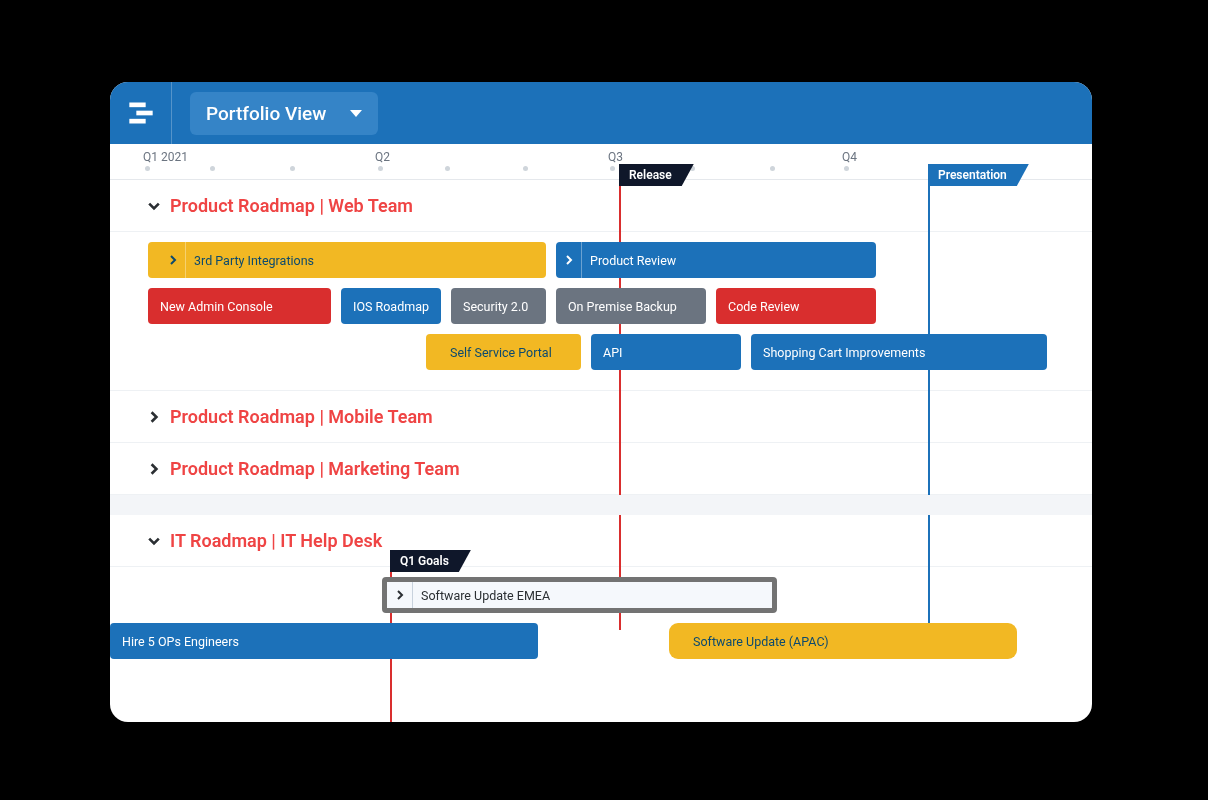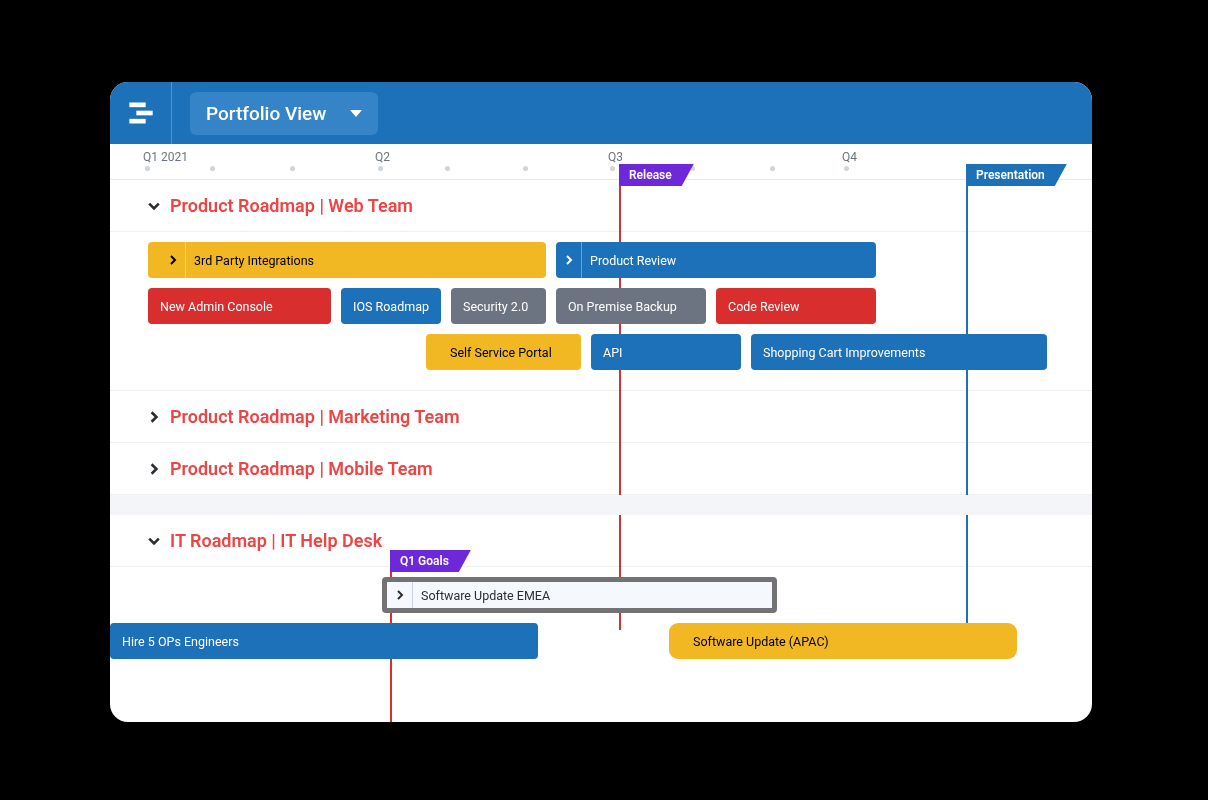--- a/index.html
+++ b/index.html
@@ -10,32 +10,32 @@
   .logo-box svg { width: 28px; height: 28px; }
   .brand { font-size: 20px; font-weight: 500; padding: 0 22px; border-right: 1px solid rgba(255,255,255,0.25); height: 62px; display: flex; align-items: center; }
   .dropdown { margin-left: 18px; background: #3584c7; border-radius: 6px; padding: 10px 16px; display: flex; align-items: center; gap: 24px; font-size: 19px; font-weight: 500; cursor: pointer; }
   .dropdown .caret { width: 0; height: 0; border-left: 6px solid transparent; border-right: 6px solid transparent; border-top: 7px solid #fff; }
   .timeline { position: relative; height: 36px; border-bottom: 1px solid #e5e8ec; }
   .timeline .label { position: absolute; top: 6px; font-size: 12px; color: #6b7480; }
   .timeline .dot { position: absolute; top: 22px; width: 5px; height: 5px; border-radius: 50%; background: #cfd5db; }
   .marker { position: absolute; width: 2px; }
   .marker .flag { position: absolute; left: 0; top: 0; color: #fff; font-size: 12px; font-weight: 600; padding: 4px 22px 4px 10px; white-space: nowrap; clip-path: polygon(0 0, 100% 0, calc(100% - 12px) 100%, 0 100%); }
   .marker.red .line { position: absolute; left: 0; top: 0; width: 2px; height: 100%; background: #d92e2e; }
-  .marker.red .flag { background: #6d28d9; }
+  .marker.red .flag { background: #0f172a; }
   .marker.blue .line { position: absolute; left: 0; top: 0; width: 2px; height: 100%; background: #1c71b9; }
   .marker.blue .flag { background: #1c71b9; }
   .content { position: relative; }
   .section-head { height: 52px; display: flex; align-items: center; gap: 10px; padding: 0 38px; border-bottom: 1px solid #eef1f4; cursor: pointer; }
   .section-head .chev { width: 12px; height: 12px; display: flex; align-items: center; justify-content: center; }
   .section-head .chev svg { stroke: #2b2f33; stroke-width: 2.2; fill: none; }
   .section-head .chev.open svg { transform: rotate(90deg); }
   .section-head .title { font-size: 18px; font-weight: 600; color: #ef4444; }
   .rows { padding: 10px 38px 20px 38px; display: flex; flex-direction: column; gap: 10px; border-bottom: 1px solid #eef1f4; }
   .bar { position: absolute; height: 36px; border-radius: 4px; display: flex; align-items: center; font-size: 12.5px; color: #fff; padding: 0 12px; white-space: nowrap; overflow: hidden; }
-  .bar.yellow { background: #f2b823; color: #000000; padding-left: 24px; }
+  .bar.yellow { background: #f2b823; color: #0c4a6e; padding-left: 24px; }
   .bar.blue { background: #1c71b9; }
   .bar.red { background: #d92e2e; }
   .bar.gray { background: #6b7480; }
   .bar.outline { background: #f5f8fc; border: 5px solid #737373; color: #2b2f33; align-items: center; }
   .bar .expand { width: 26px; height: 36px; margin-left: -12px; margin-right: 8px; border-right: 1px solid rgba(255,255,255,0.35); display: flex; align-items: center; justify-content: center; }
   .bar.outline .expand { border-right: 1px solid #c8d2dd; }
   .bar .expand svg { stroke: currentColor; stroke-width: 2; fill: none; width: 10px; height: 10px; }
   .lane { position: relative; height: 36px; width: 100%; }
   .gap { height: 20px; background: #f3f5f8; }
 </style>
@@ -75,21 +75,21 @@
     <span class="dot" style="left:734px"></span>
   </div>
 
   <div class="content">
 
     <div class="marker red" style="left:509px; top:-16px; height:466px;">
       <div class="line"></div>
       <div class="flag">Release</div>
     </div>
 
-    <div class="marker blue" style="left:856px; top:-16px; height:466px;">
+    <div class="marker blue" style="left:818px; top:-16px; height:466px;">
       <div class="line"></div>
       <div class="flag">Presentation</div>
     </div>
 
     <div>
       <div class="section-head">
         <span class="chev open">
             <svg viewBox="0 0 10 10">
               <polyline points="3,1 7,5 3,9"></polyline>
             </svg>
@@ -145,30 +145,30 @@
         </div>
       </div>
     </div>
 
     <div class="section-head">
       <span class="chev">
           <svg viewBox="0 0 10 10">
             <polyline points="3,1 7,5 3,9"></polyline>
           </svg>
         </span>
-      <span class="title">Product Roadmap | Marketing Team</span>
+      <span class="title">Product Roadmap | Mobile Team</span>
     </div>
 
     <div class="section-head">
       <span class="chev">
           <svg viewBox="0 0 10 10">
             <polyline points="3,1 7,5 3,9"></polyline>
           </svg>
         </span>
-      <span class="title">Product Roadmap | Mobile Team</span>
+      <span class="title">Product Roadmap | Marketing Team</span>
     </div>
 
     <div class="gap" style="position:relative;">
       
     </div>
 
     <div class="marker red" style="left:280px; top:370px; height:200px;">
       <div class="line"></div>
       <div class="flag">Q1 Goals</div>
     </div>

